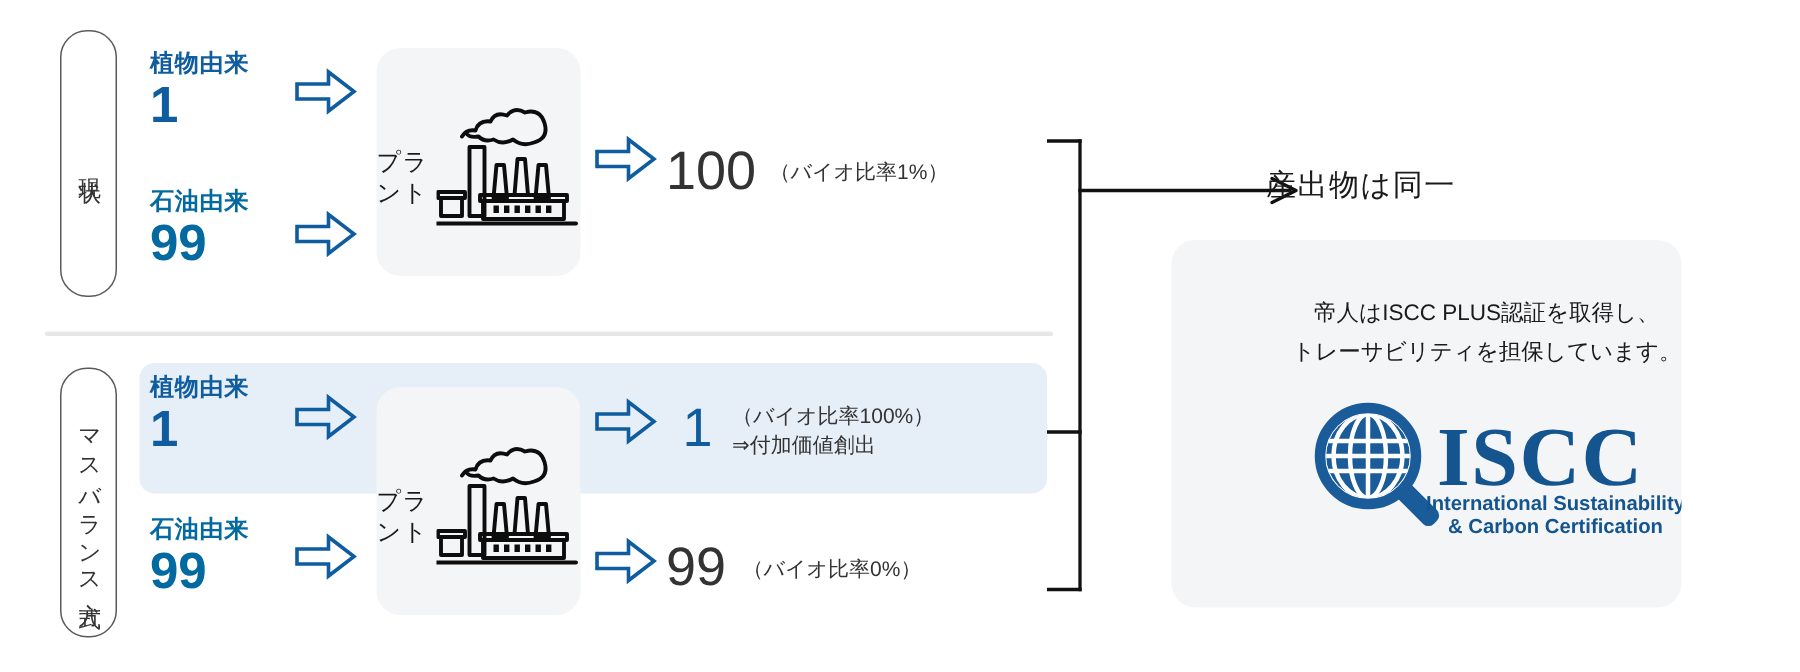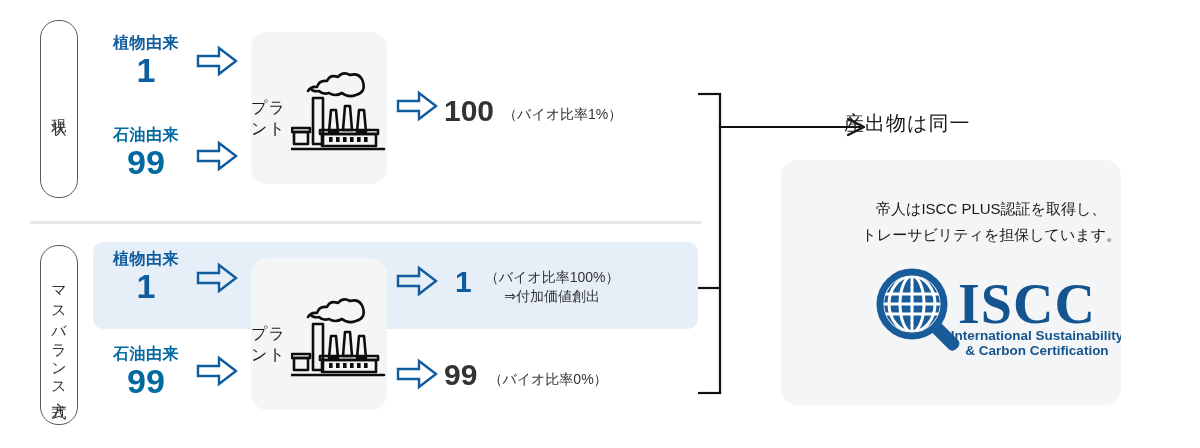--- a/index.html
+++ b/index.html
@@ -42,21 +42,21 @@
     border-radius:10px;
   }
 
   
   .divider{
     position:absolute;left:30px;top:221px;width:672px;height:3px;
     background:#e6e6e8;border-radius:2px;
   }
 
   
-  .feed{position:absolute;text-align:center;width:92px;}
+  .feed{position:absolute;width:92px;}
   .feed .feed-label{
     font-size:16px;font-weight:bold;line-height:1.15;letter-spacing:0.5px;
     white-space:nowrap;
   }
   .feed .feed-num{
     font-size:34px;font-weight:bold;line-height:1.05;margin-top:1px;
   }
   .bio .feed-label,.bio .feed-num{color:#0f5c9e;}
   .fossil .feed-label,.fossil .feed-num{color:#0369a1;}
 
@@ -86,21 +86,21 @@
   #plant-mb{left:251px;top:258px;}
   .plant-title{
     font-size:16px;color:#1a1a1a;margin-top:21px;letter-spacing:1px;
     font-weight:500;
   }
   .plant-icon{margin-top:6px;}
   .plant-icon svg{display:block;}
 
   
   .output{position:absolute;display:flex;align-items:flex-start;}
-  .out-num{font-size:30px;font-weight:bold;line-height:1;}
+  .out-num{font-size:36px;font-weight:normal;line-height:1;}
   .out-num.dark{color:#333333;}
   .out-num.blue{color:#0f5c9e;}
   .out-note{
     font-size:14px;color:#333333;line-height:1.35;white-space:nowrap;
   }
 
   #output-current{left:444px;top:96px;}
   #output-current .out-note{margin-left:9px;margin-top:9px;}
 
   #output-bio-mb{left:455px;top:267px;}
@@ -273,21 +273,21 @@
   <div class="arrow" id="arrow-out-fossil-mb">
     <svg viewBox="0 0 42 32">
         <path d="M2 11 H23 V3 L40 16 L23 29 V21 H2 Z" fill="none" stroke="#0f5c9e" stroke-width="2.4" stroke-linejoin="miter"></path>
       </svg>
   </div>
 
   <div class="output" id="output-bio-mb">
     <div class="out-num blue">1</div>
     <div class="out-note">
       <div>（バイオ比率100%）</div>
-      <div style="text-align:center;">⇒付加価値創出</div>
+      <div style="text-align:left;">⇒付加価値創出</div>
     </div>
   </div>
 
   <div class="output" id="output-fossil-mb">
     <div class="out-num dark">99</div>
     <div class="out-note">（バイオ比率0%）</div>
   </div>
 
   <div class="bracket">
     <svg width="200" height="310" viewBox="0 0 200 310">

